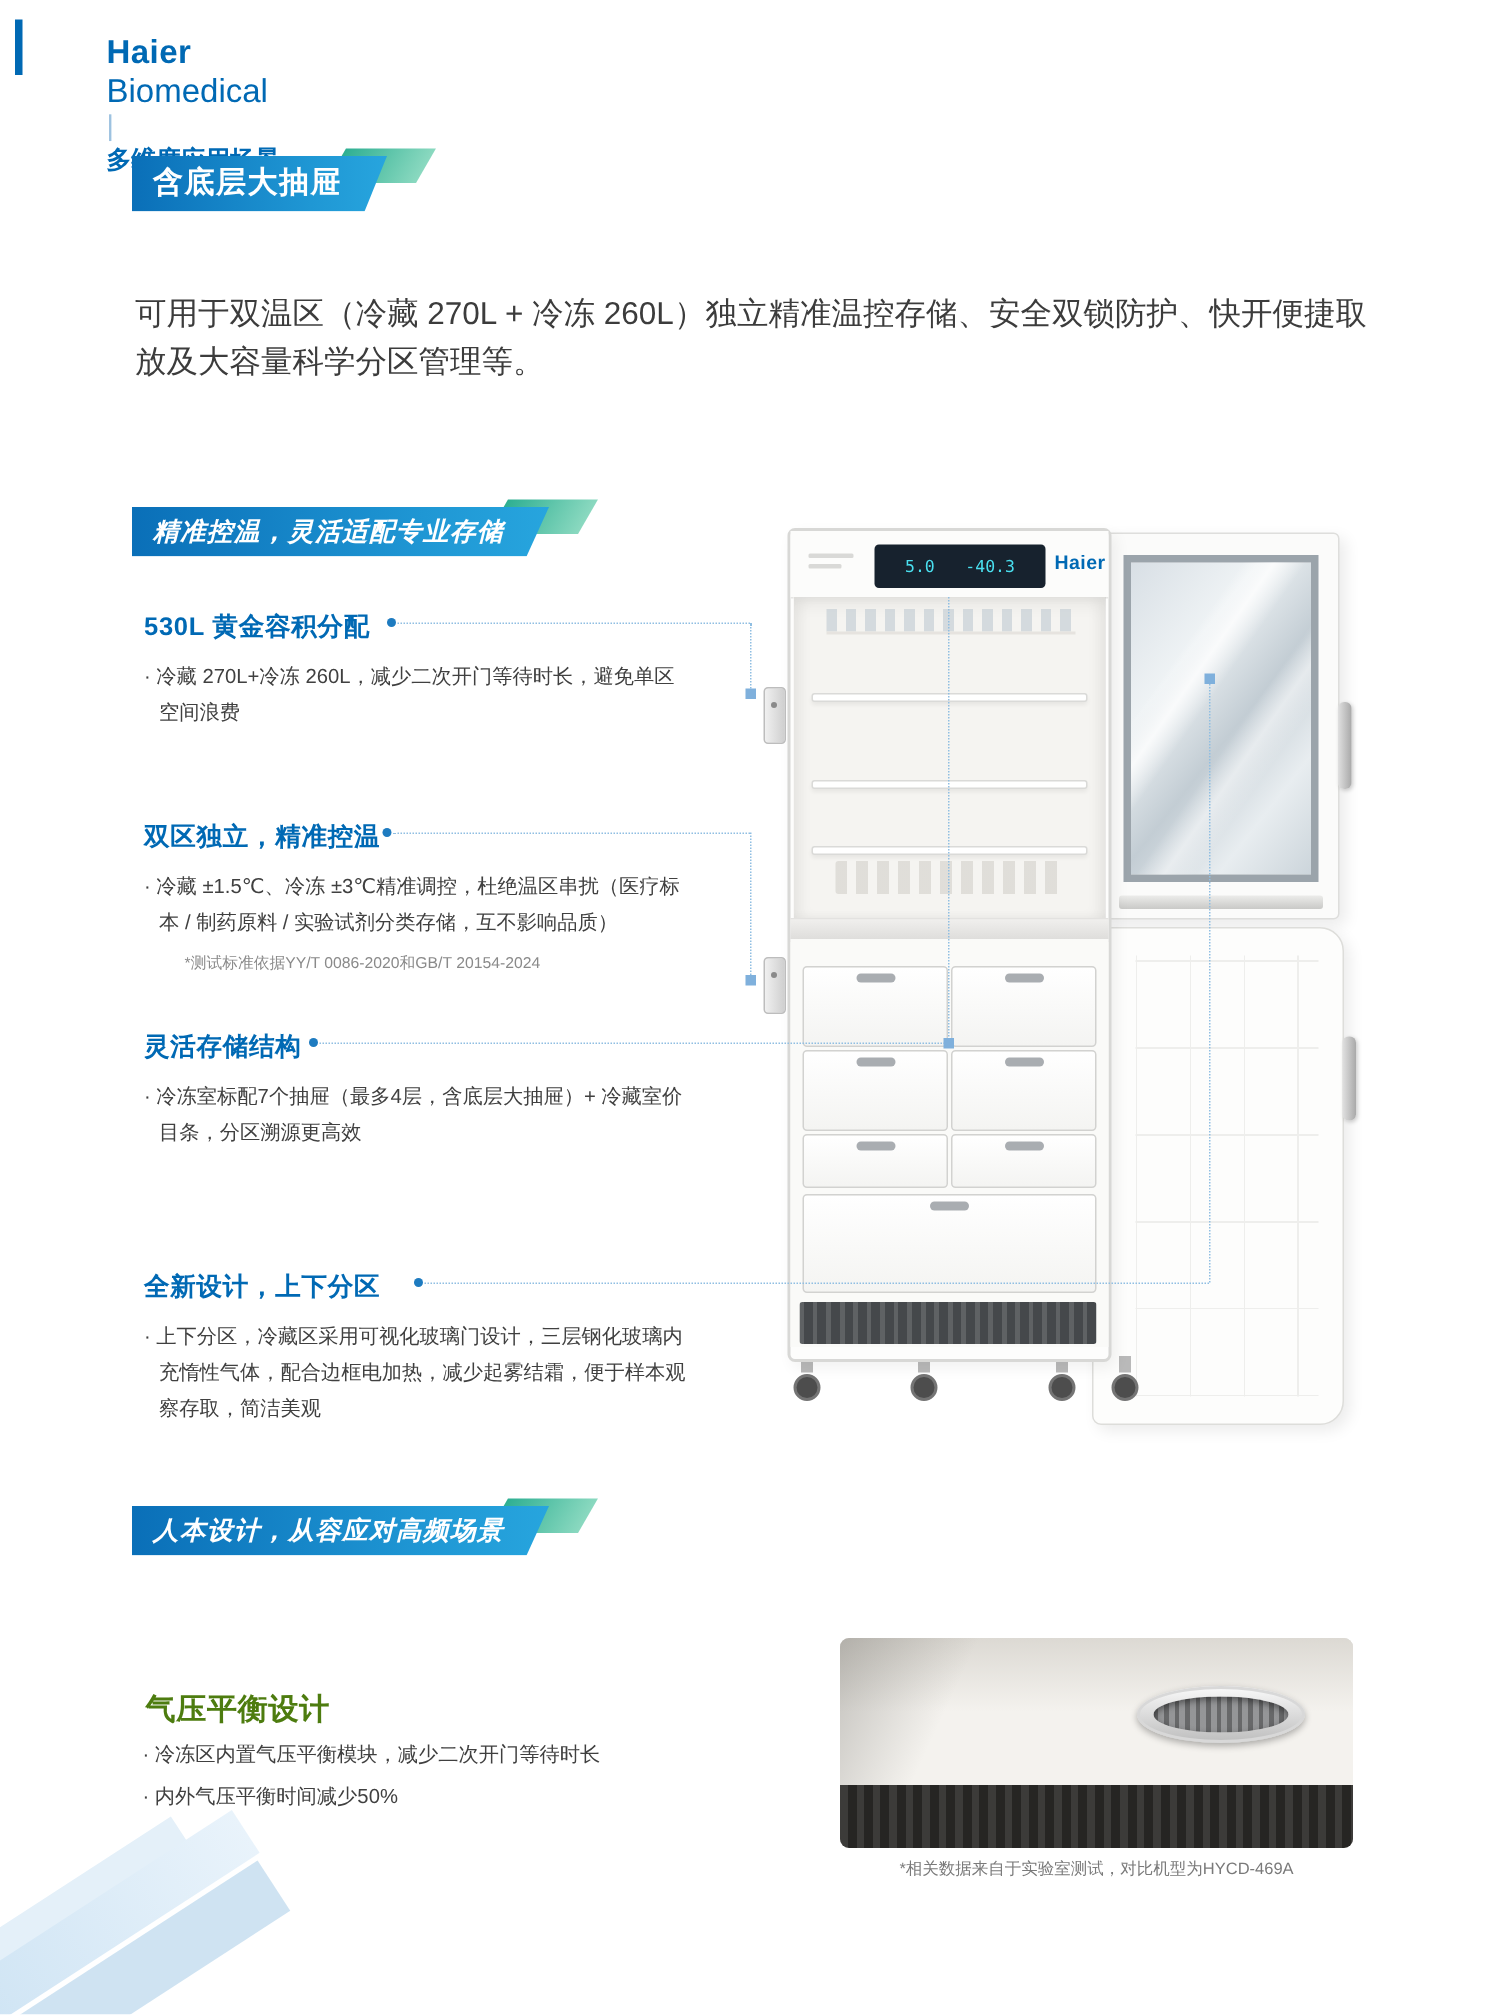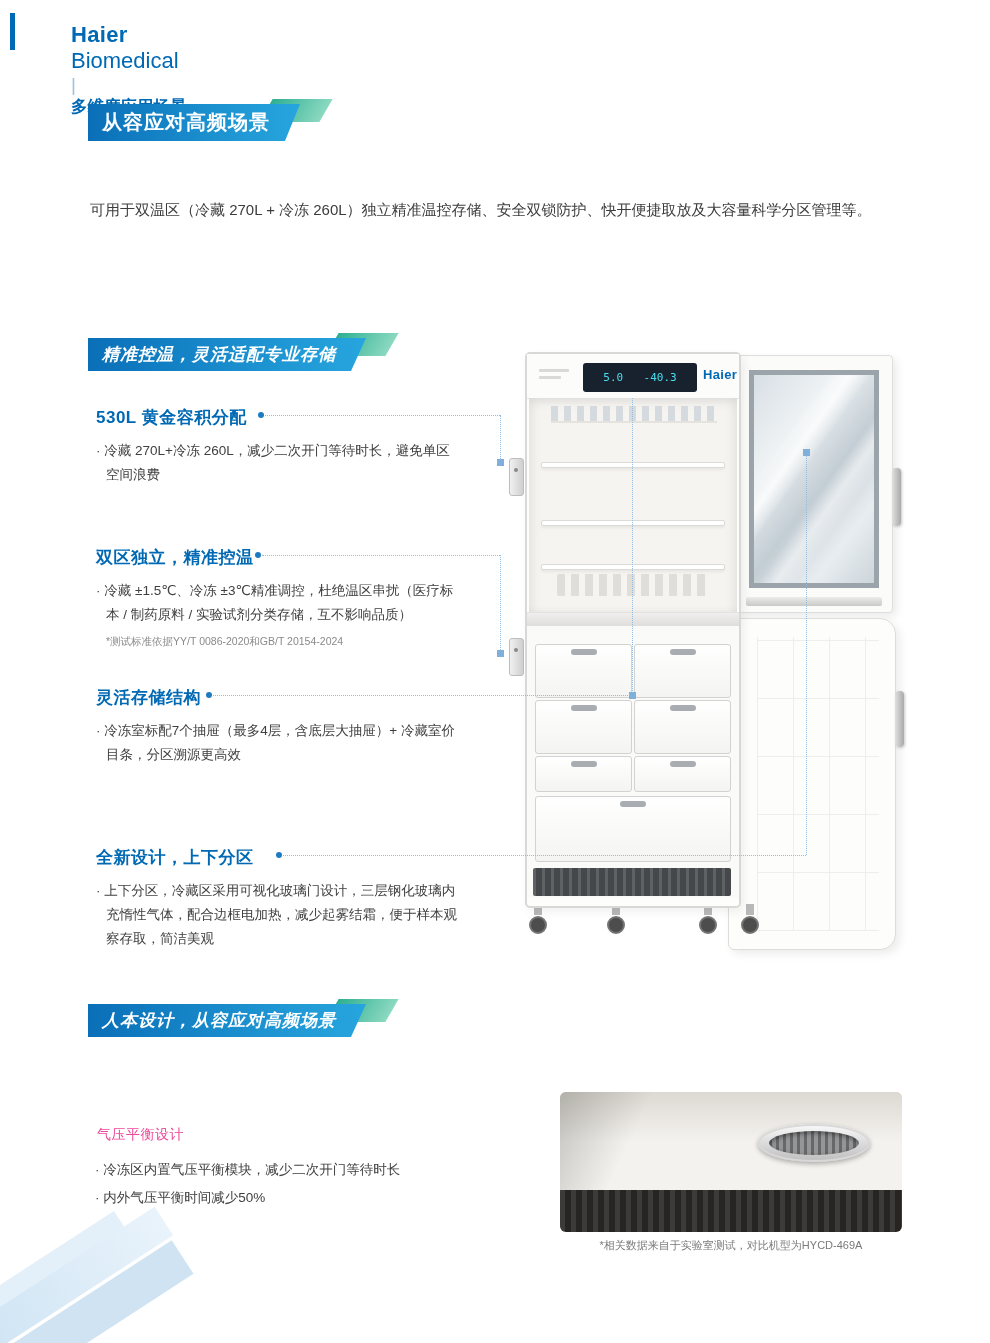--- a/index.html
+++ b/index.html
@@ -19,25 +19,25 @@
   .banner{position:absolute;}
   .banner-accent{position:absolute;top:-5px;right:-26px;width:60px;height:23px;transform:skewX(-30deg);
     background:linear-gradient(90deg,#2EAF92,#8BD9C0);}
   .banner-main{position:relative;display:inline-block;color:#fff;font-weight:700;letter-spacing:1px;
     background:linear-gradient(90deg,#0A6FB8 0%,#1F97D4 70%,#27A5DE 100%);
     padding:0 30px 0 14px;clip-path:polygon(0 0,100% 0,calc(100% - 15px) 100%,0 100%);}
   .banner-lg .banner-main{font-size:20px;line-height:37px;}
   .banner-sm .banner-main{font-size:17px;line-height:33px;font-style:italic;}
 
   
-  .para div{font-size:15px;color:#3C3C3C;line-height:32px;}
+  .para div{font-size:21px;color:#3C3C3C;line-height:32px;}
   .ftitle{font-size:17px;font-weight:700;color:#0069B4;margin-bottom:10px;letter-spacing:.5px;}
   .fbullet{font-size:13.5px;color:#404040;line-height:24px;padding-left:10px;text-indent:-10px;}
-  .ffoot{font-size:10.5px;color:#8A8A8A;margin-top:8px;margin-left:10px;}
-  .ptitle{font-size:14px;font-weight:400;color:#ec4899;letter-spacing:.5px;}
+  .ffoot{font-size:10.5px;color:#8A8A8A;margin-top:8px;margin-left:27px;}
+  .ptitle{font-size:20px;font-weight:700;color:#4d7c0f;letter-spacing:.5px;}
   .caption{font-size:11px;color:#7A7A7A;text-align:center;}
 
   
   .dl-h{position:absolute;border-top:1px dotted #8FBEE2;z-index:30;}
   .dl-v{position:absolute;border-left:1px dotted #8FBEE2;z-index:30;}
   .cdot{position:absolute;width:6px;height:6px;border-radius:50%;background:#1E7BC0;z-index:30;}
   .csq{position:absolute;width:7px;height:7px;background:#7FB0DC;z-index:31;}
 
   
   .cabinet{position:absolute;background:#fdfdfc;border:2px solid #d8d8d6;border-radius:5px;
@@ -109,21 +109,21 @@
   <div class="abs hbar" style="left:10px;top:13px;width:5px;height:37px;"></div>
   <div class="abs brandrow" style="left:60px;top:22px;">
     <span class="brand-main">Haier</span>
     <span class="brand-sub">Biomedical</span>
     <span class="brand-div">|</span>
     <span class="brand-slogan">多维度应用场景</span>
   </div>
 
   <div class="banner banner-lg" style="left:88px;top:104px;">
     <div class="banner-accent"></div>
-    <div class="banner-main">从容应对高频场景</div>
+    <div class="banner-main">含底层大抽屉</div>
   </div>
 
   <div class="abs para" style="left:90px;top:194px;width:830px;">
     <div>可用于双温区（冷藏 270L + 冷冻 260L）独立精准温控存储、安全双锁防护、快开便捷取放及大容量科学分区管理等。</div>
   </div>
 
   <div class="banner banner-sm" style="left:88px;top:338px;">
     <div class="banner-accent"></div>
     <div class="banner-main">精准控温，灵活适配专业存储</div>
   </div>

